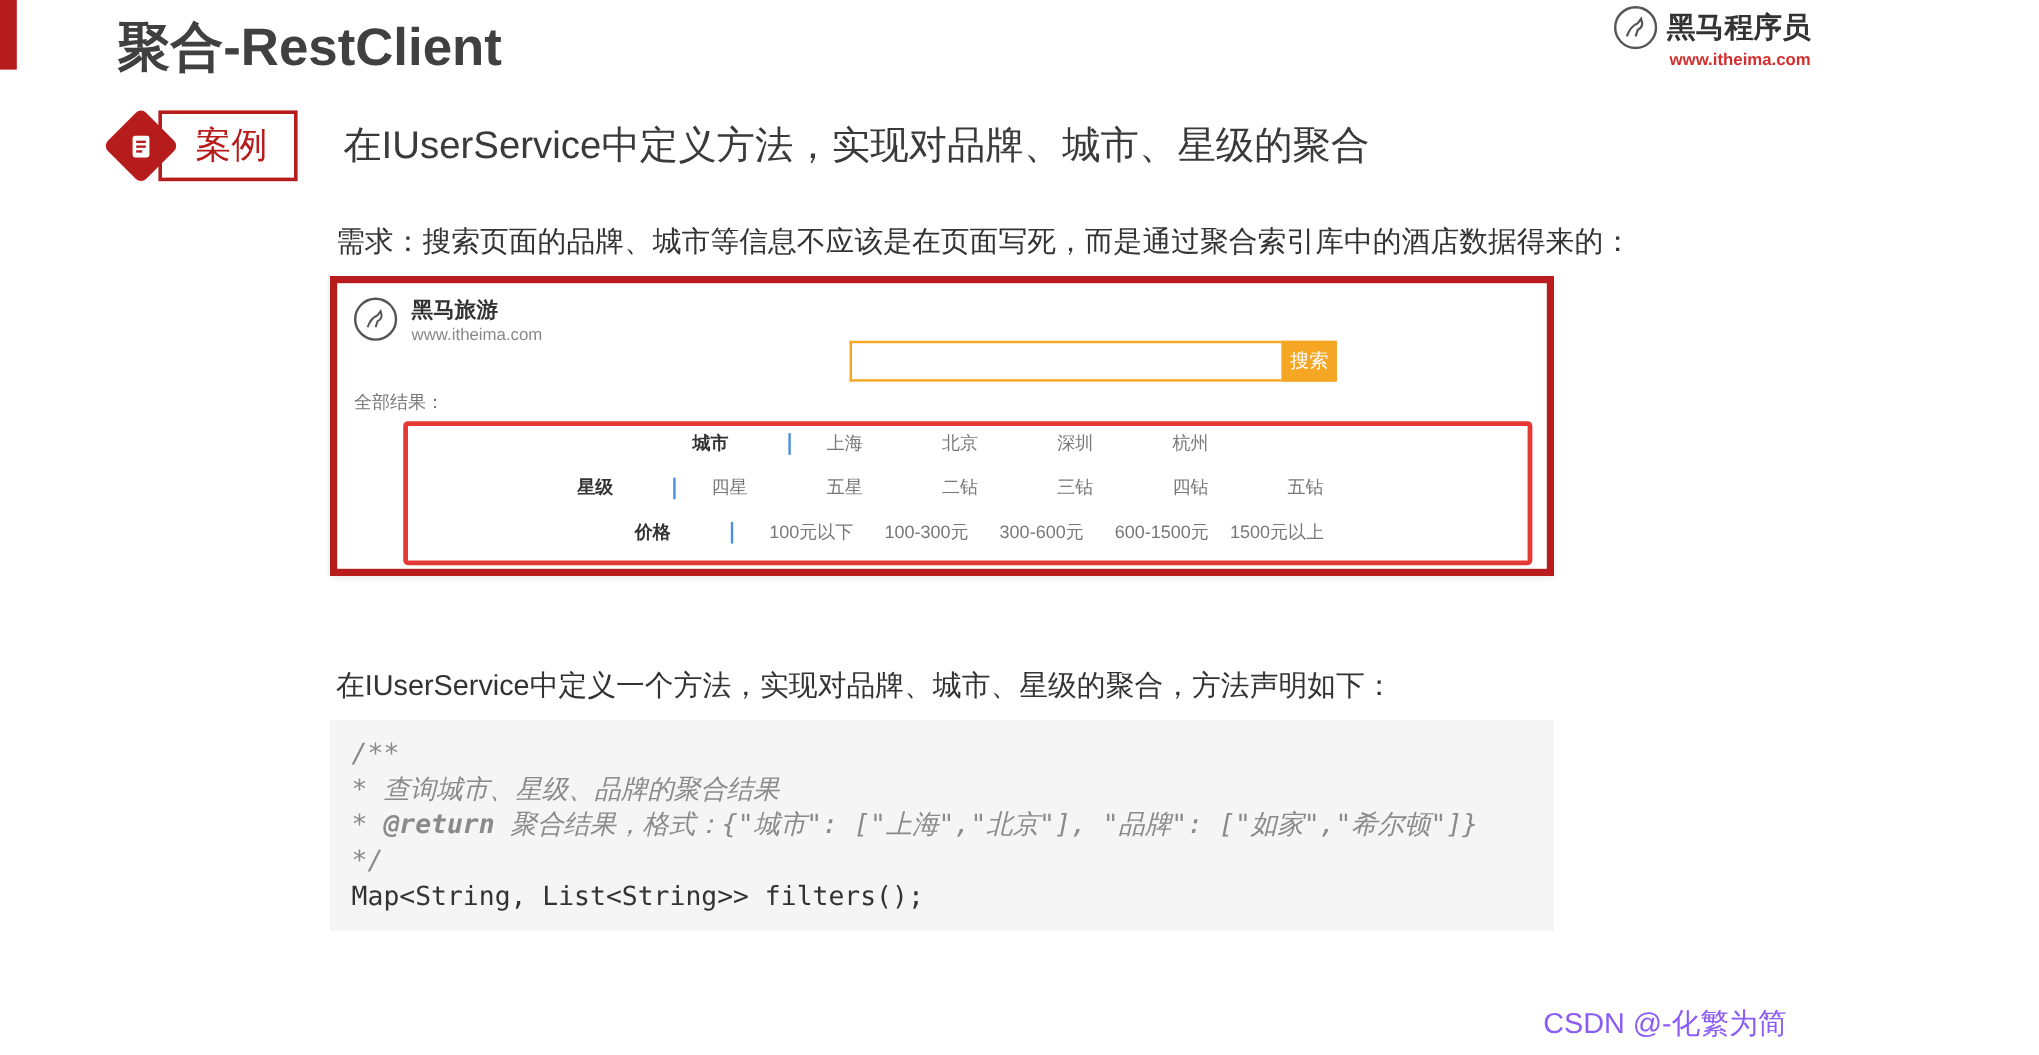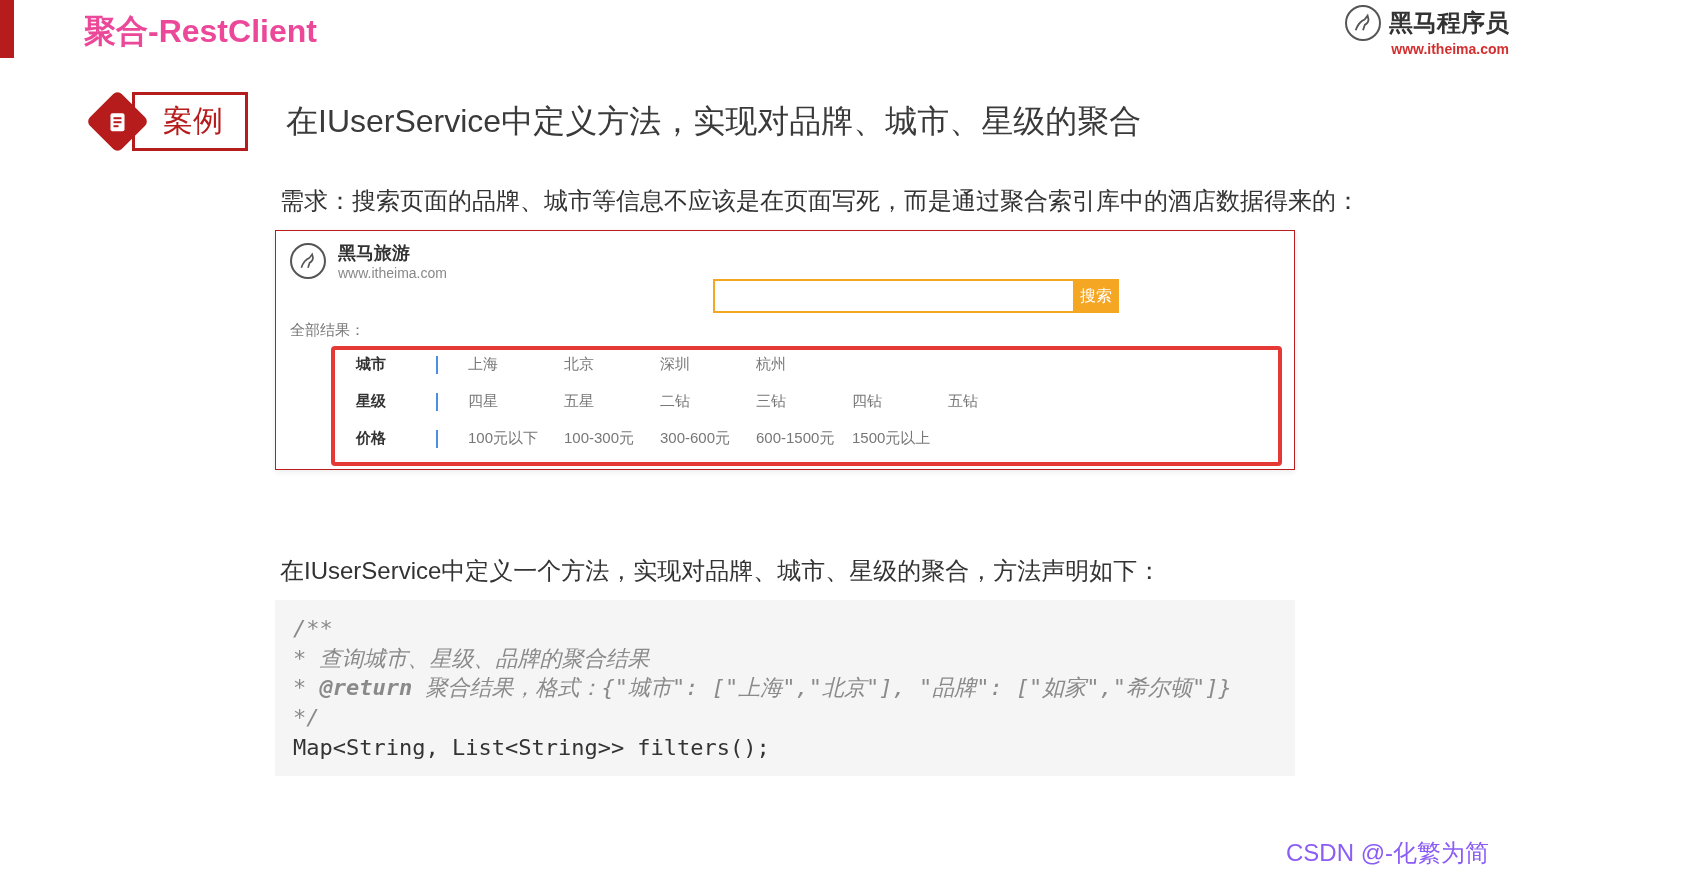--- a/index.html
+++ b/index.html
@@ -1,45 +1,45 @@
 <!DOCTYPE html>
 <html><head>
 <meta charset="utf-8">
 <style>
   * { box-sizing: border-box; margin: 0; padding: 0; }
   html, body { width: 1699px; height: 879px; background: #fff; font-family: "Microsoft YaHei", Arial, sans-serif; color: #333; }
   body { position: relative; }
   .left-bar { position: absolute; top: 0; left: 0; width: 14px; height: 58px; background: #b71c1c; }
-  .page-title { position: absolute; top: 10px; left: 84px; font-size: 32px; font-weight: 700; color: #ec4899; }
+  .page-title { position: absolute; top: 10px; left: 98px; font-size: 44px; font-weight: 700; color: #404040; }
   .logo-top { position: absolute; top: 5px; right: 190px; display: flex; align-items: center; }
   .logo-top .circle { width: 36px; height: 36px; border: 2px solid #555; border-radius: 50%; display: flex; align-items: center; justify-content: center; font-size: 20px; color: #555; margin-right: 8px; }
   .logo-top .cn { font-size: 24px; font-weight: 700; color: #333; }
   .logo-top .url { position: absolute; top: 36px; right: 0; font-size: 14px; color: #d32f2f; font-weight: 600; white-space: nowrap; }
 
   .case-row { position: absolute; top: 92px; left: 95px; display: flex; align-items: center; }
   .case-icon { width: 45px; height: 45px; background: #b71c1c; transform: rotate(45deg); display: flex; align-items: center; justify-content: center; border-radius: 6px; }
   .case-icon svg { transform: rotate(-45deg); }
   .case-label-box { margin-left: -8px; border: 3px solid #b71c1c; padding: 6px 22px 6px 28px; font-size: 30px; color: #b71c1c; font-weight: 500; }
   .case-heading { margin-left: 38px; font-size: 32px; color: #3a3a3a; font-weight: 500; }
 
   .req-label { position: absolute; top: 185px; left: 280px; font-size: 24px; color: #333; text-align: right; }
 
-  .browser-card { position: absolute; top: 230px; left: 275px; width: 1020px; background: #fff; border: 1px solid #b91c1c; box-shadow: 0 2px 6px rgba(0,0,0,0.08); overflow: hidden; }
+  .browser-card { position: absolute; top: 230px; left: 275px; width: 1020px; background: #fff; border: 6px solid #b91c1c; box-shadow: 0 2px 6px rgba(0,0,0,0.08); overflow: hidden; }
   .bc-header { display: flex; align-items: center; padding: 10px 14px 4px 14px; }
   .bc-logo-circle { width: 36px; height: 36px; border: 2px solid #555; border-radius: 50%; display: flex; align-items: center; justify-content: center; font-size: 20px; color:#555; margin-right: 12px; }
   .bc-brand .cn { font-size: 18px; font-weight: 700; color: #333; }
   .bc-brand .url { font-size: 14px; color: #888; }
   .bc-search { position: absolute; right: 175px; top: 48px; display: flex; }
   .bc-search input { width: 360px; height: 34px; border: 2px solid #f5a623; border-right: none; padding: 0 10px; font-size: 14px; outline: none; }
   .bc-search button { width: 46px; height: 34px; border: 2px solid #f5a623; background: #f5a623; color: #fff; font-size: 16px; cursor: pointer; }
   .bc-all { padding: 36px 14px 6px 14px; font-size: 15px; color: #777; }
 
   .filter-area { position: relative; padding: 0 0 12px 0; }
   .red-box { position: absolute; top: 0; left: 55px; right: 12px; height: 120px; border: 4px solid #e53935; border-radius: 4px; pointer-events: none; }
-  .filter-row { display: flex; align-items: center; padding: 9px 0 9px 80px; font-size: 15px; color: #555; }
+  .filter-row { display: flex; align-items: center; padding: 9px 0 9px 80px; font-size: 15px; color: #555; justify-content: center; }
   .filter-row .fr-label { width: 80px; font-weight: 600; color: #333; }
   .filter-row .sep { width: 2px; height: 18px; background: #4a90e2; margin-right: 30px; }
   .filter-row .opt { width: 96px; color: #777; }
 
   .method-desc { position: absolute; top: 555px; left: 280px; font-size: 24px; color: #333; }
 
   .code-block { position: absolute; top: 600px; left: 275px; width: 1020px; background: #f5f5f5; padding: 14px 18px; font-family: "Consolas", monospace; font-size: 22px; line-height: 1.35; color: #333; }
   .code-block .comment { color: #8a8a8a; font-style: italic; }
   .code-block .kw { font-weight: 700; }
 

